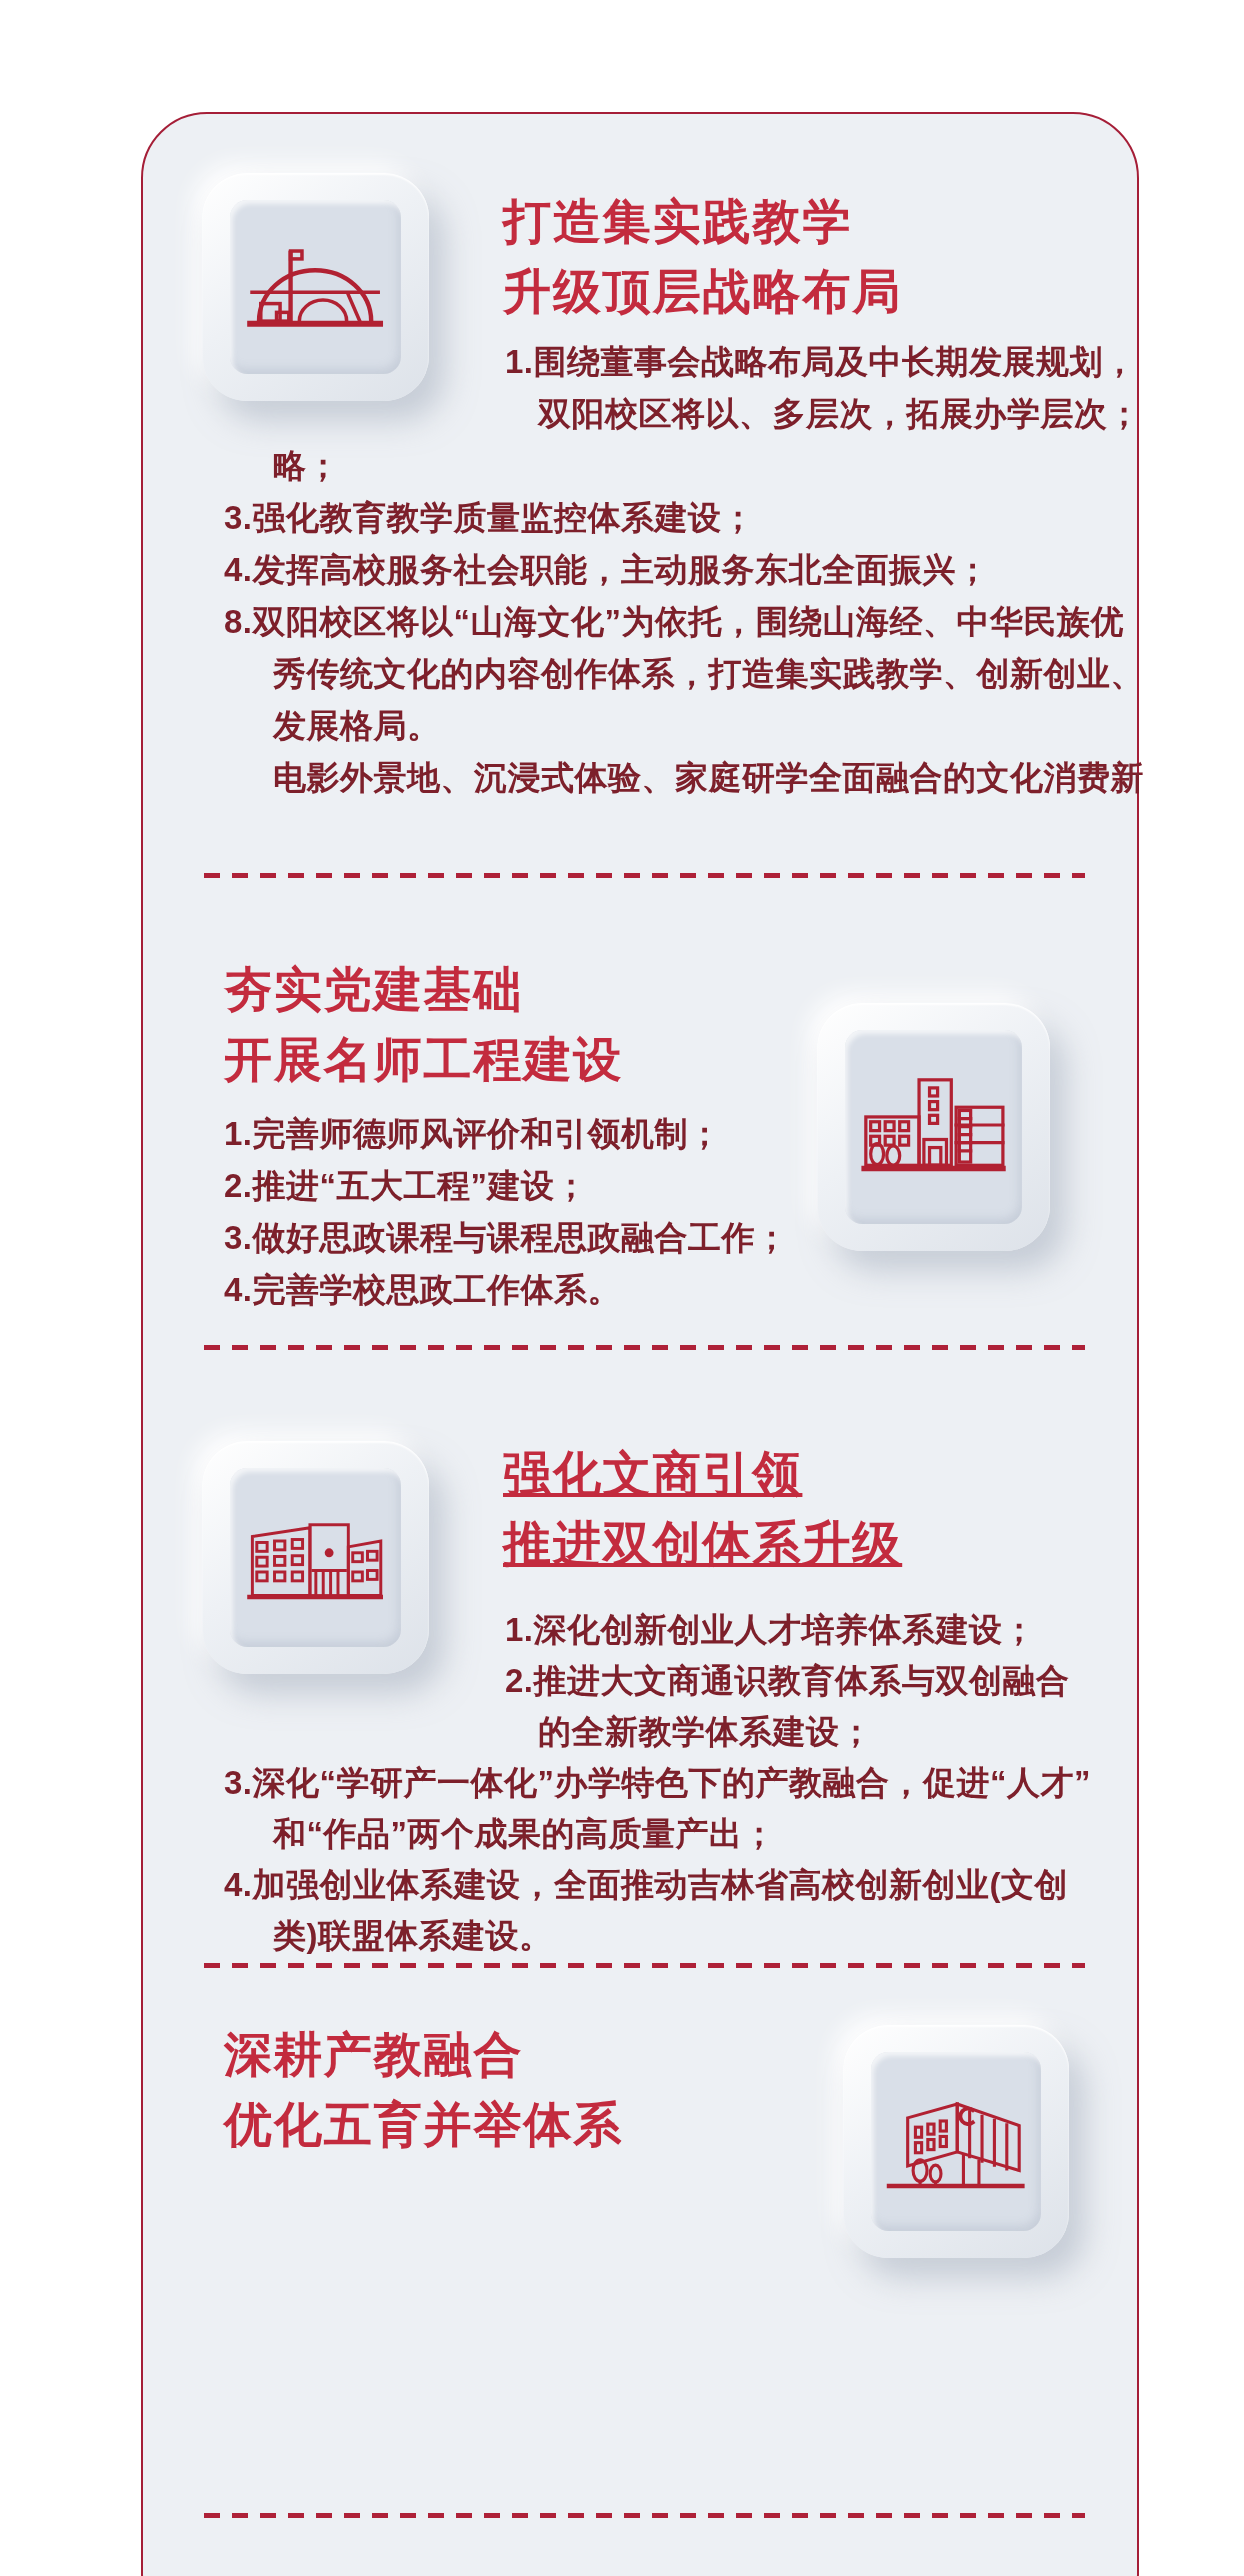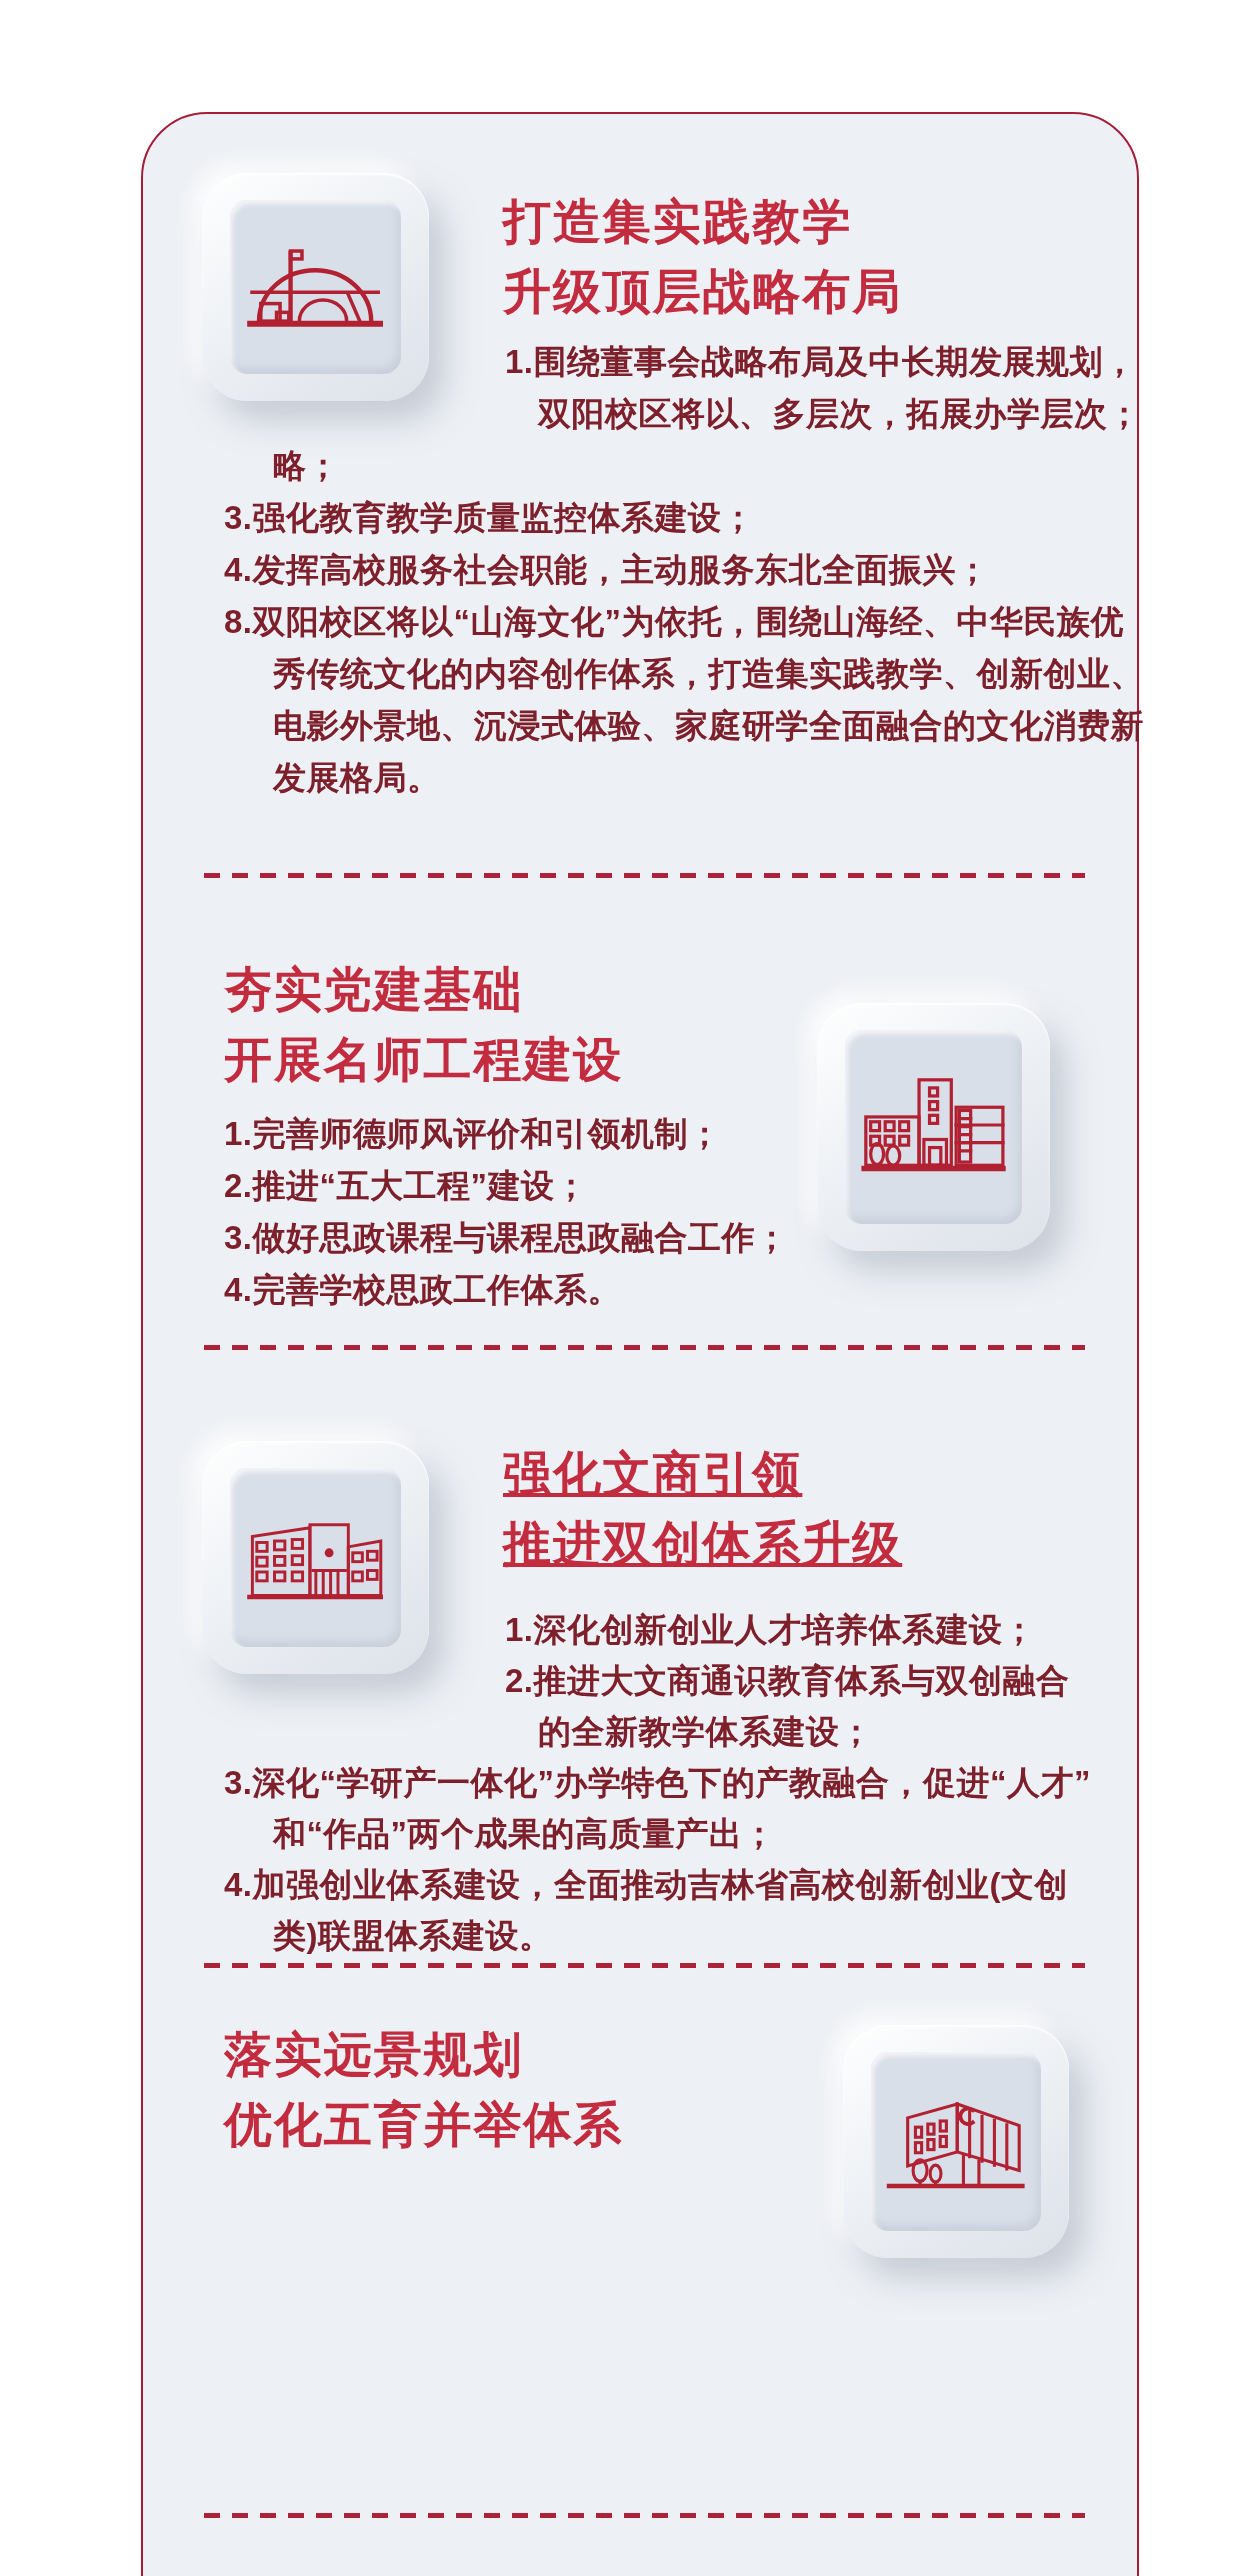--- a/index.html
+++ b/index.html
@@ -99,22 +99,22 @@
     <div>升级顶层战略布局</div>
   </div>
   <div class="list s1-list">
       <div class="line ind-a">1.围绕董事会战略布局及中长期发展规划，</div>
       <div class="line ind-b">双阳校区将以、多层次，拓展办学层次；</div>
       <div class="line ind-1">略；</div>
       <div class="line ind-0">3.强化教育教学质量监控体系建设；</div>
       <div class="line ind-0">4.发挥高校服务社会职能，主动服务东北全面振兴；</div>
       <div class="line ind-0">8.双阳校区将以“山海文化”为依托，围绕山海经、中华民族优</div>
       <div class="line ind-1">秀传统文化的内容创作体系，打造集实践教学、创新创业、</div>
+      <div class="line ind-1">发展格局。</div>
       <div class="line ind-1">电影外景地、沉浸式体验、家庭研学全面融合的文化消费新</div>
-      <div class="line ind-1">发展格局。</div>
     </div>
   <div class="divider d1"></div>
 
   <div class="title s2-title">
     <div>夯实党建基础</div>
     <div>开展名师工程建设</div>
   </div>
   <div class="tile s2-tile">
     <div class="tile-inner">
       <svg viewBox="0 0 180 130" xmlns="http://www.w3.org/2000/svg">
@@ -189,21 +189,21 @@
       <div class="line ind-a">2.推进大文商通识教育体系与双创融合</div>
       <div class="line ind-b">的全新教学体系建设；</div>
       <div class="line ind-0">3.深化“学研产一体化”办学特色下的产教融合，促进“人才”</div>
       <div class="line ind-1">和“作品”两个成果的高质量产出；</div>
       <div class="line ind-0">4.加强创业体系建设，全面推动吉林省高校创新创业(文创</div>
       <div class="line ind-1">类)联盟体系建设。</div>
     </div>
   <div class="divider d3"></div>
 
   <div class="title s4-title">
-    <div>落实远景规划</div>
+    <div>深耕产教融合</div>
     <div>优化五育并举体系</div>
   </div>
   <div class="tile s4-tile">
     <div class="tile-inner">
       <svg viewBox="0 0 180 132" xmlns="http://www.w3.org/2000/svg">
         <g class="icon-stroke">
           <path d="M28,36 L92,18 V80 L28,98 Z"></path>
           <rect x="38" y="48" width="8" height="13"></rect>
             <rect x="54" y="44" width="8" height="13"></rect>
             <rect x="70" y="40" width="8" height="13"></rect>

